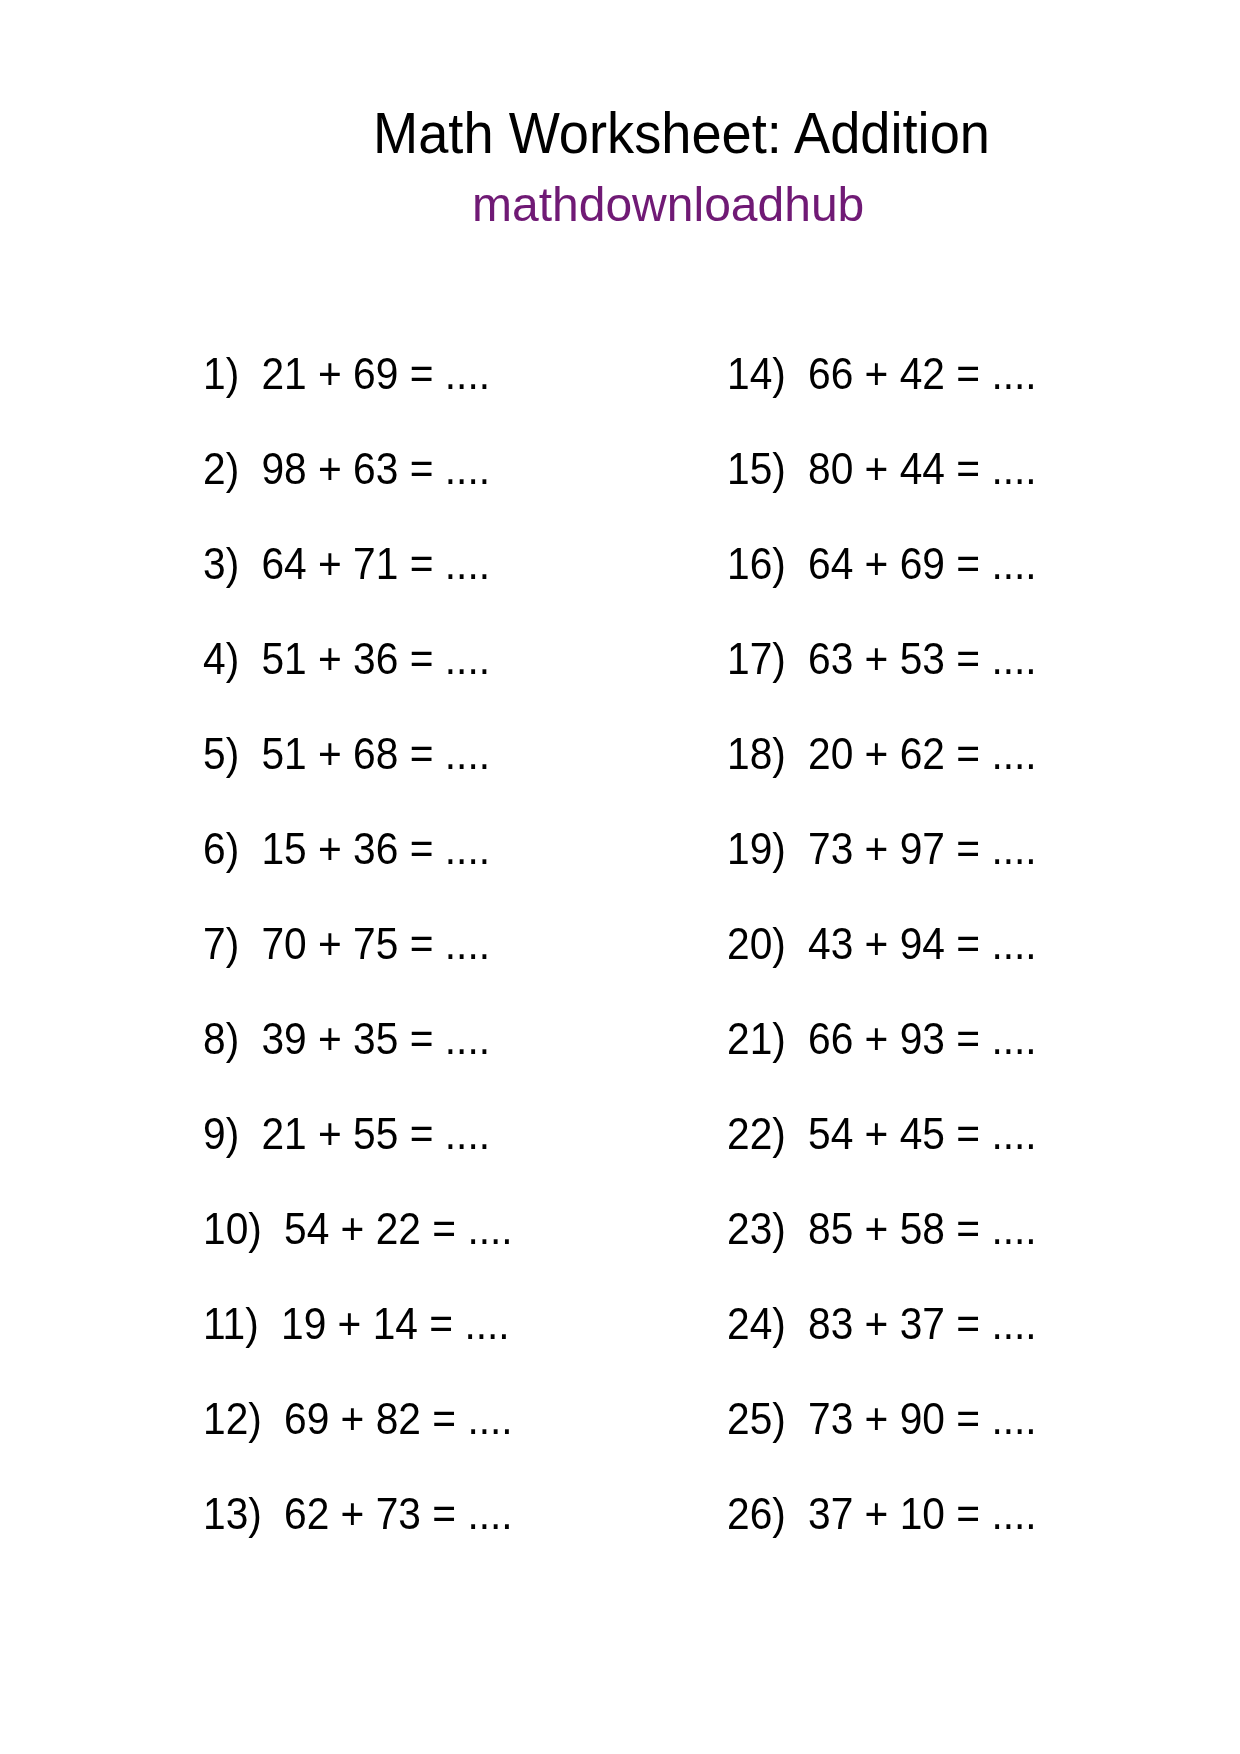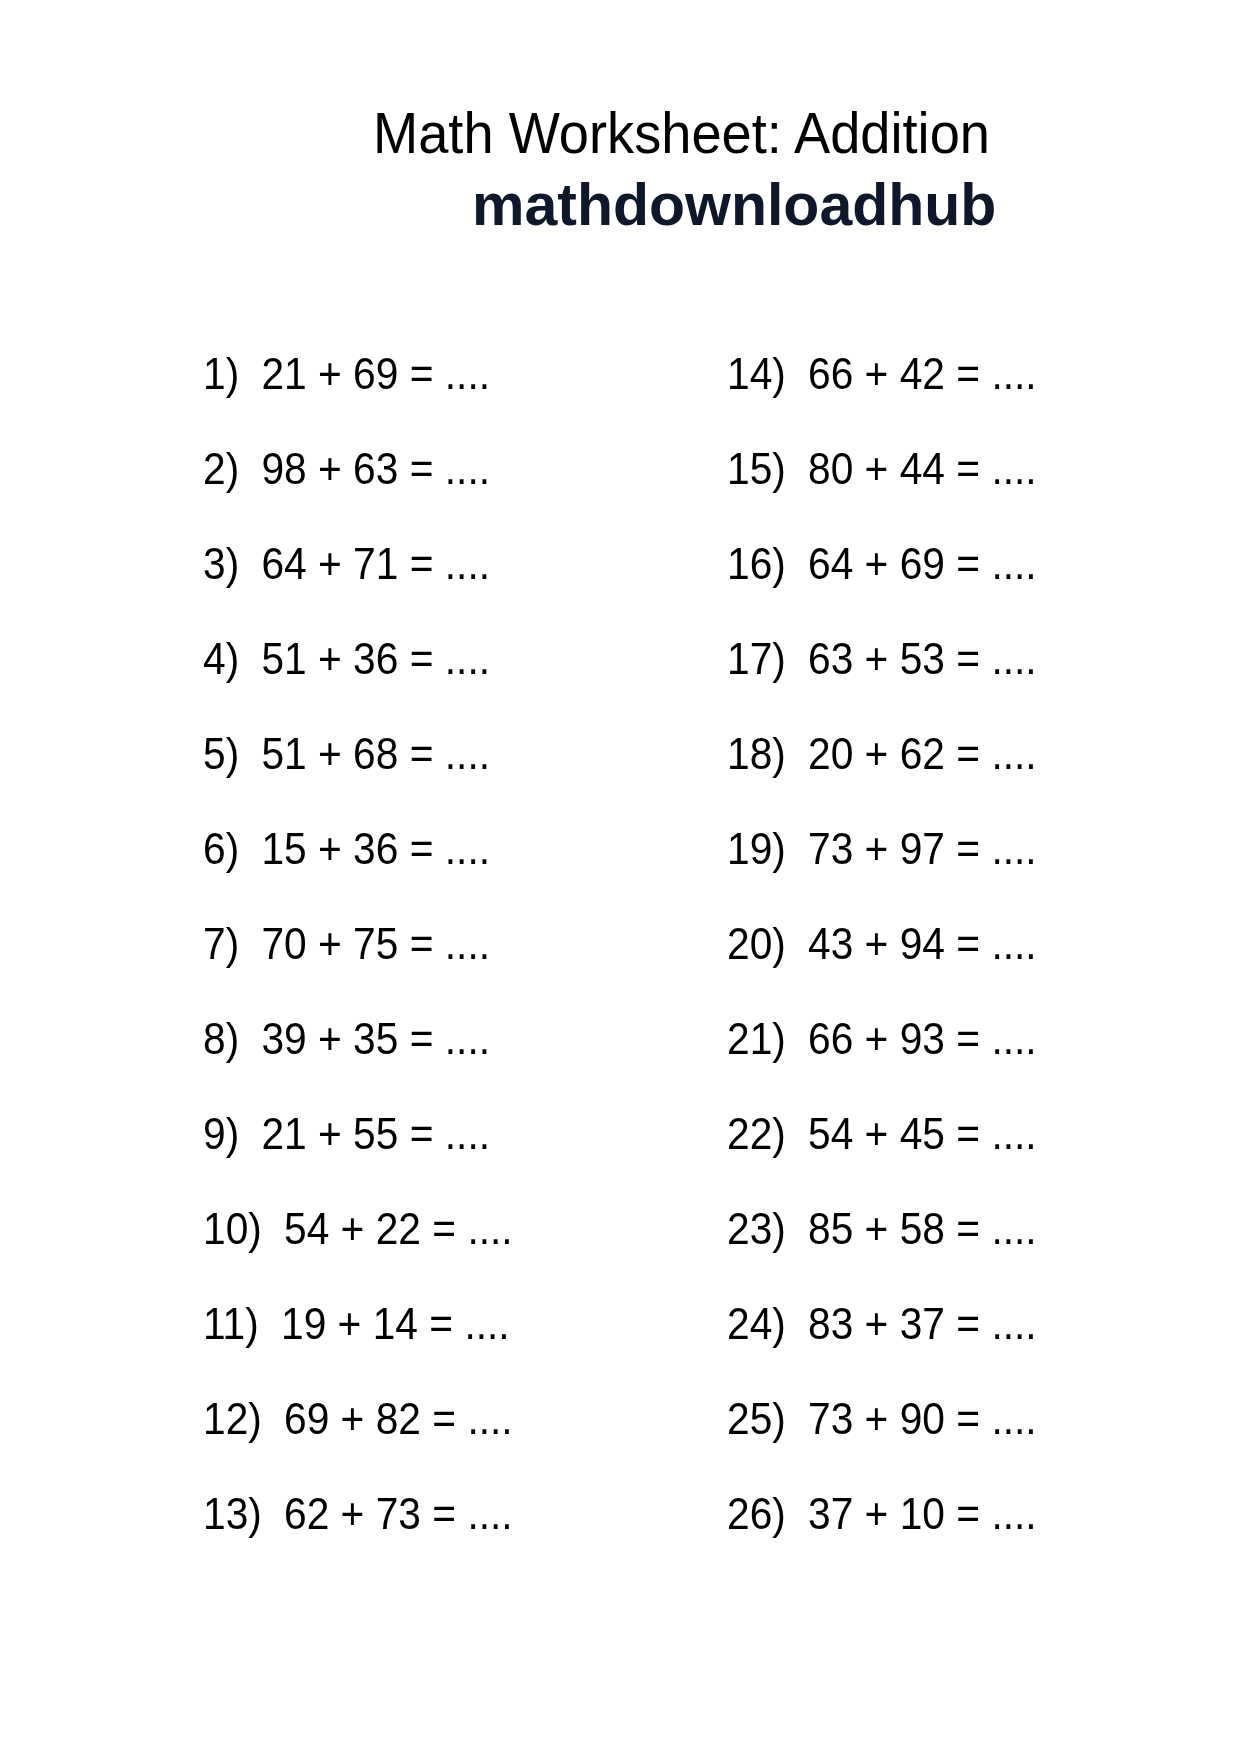--- a/index.html
+++ b/index.html
@@ -30,25 +30,24 @@
       line-height: 70px;
       white-space: nowrap;
       transform: scaleX(0.935);
       transform-origin: left top;
       color: #000000;
     }
     .subtitle {
       position: absolute;
       left: 472px;
       top: 178px;
-      font-size: 59px;
+      font-size: 48px;
       line-height: 54px;
       white-space: nowrap;
-      color: #0f172a;
-      font-weight: bold;
+      color: #701a75;
     }
     .col {
       position: absolute;
       top: 344px;
     }
     .col.left { left: 203px; }
     .col.right { left: 705px; margin-left: 22px; }
     .problem {
       height: 95px;
       font-size: 44px;

